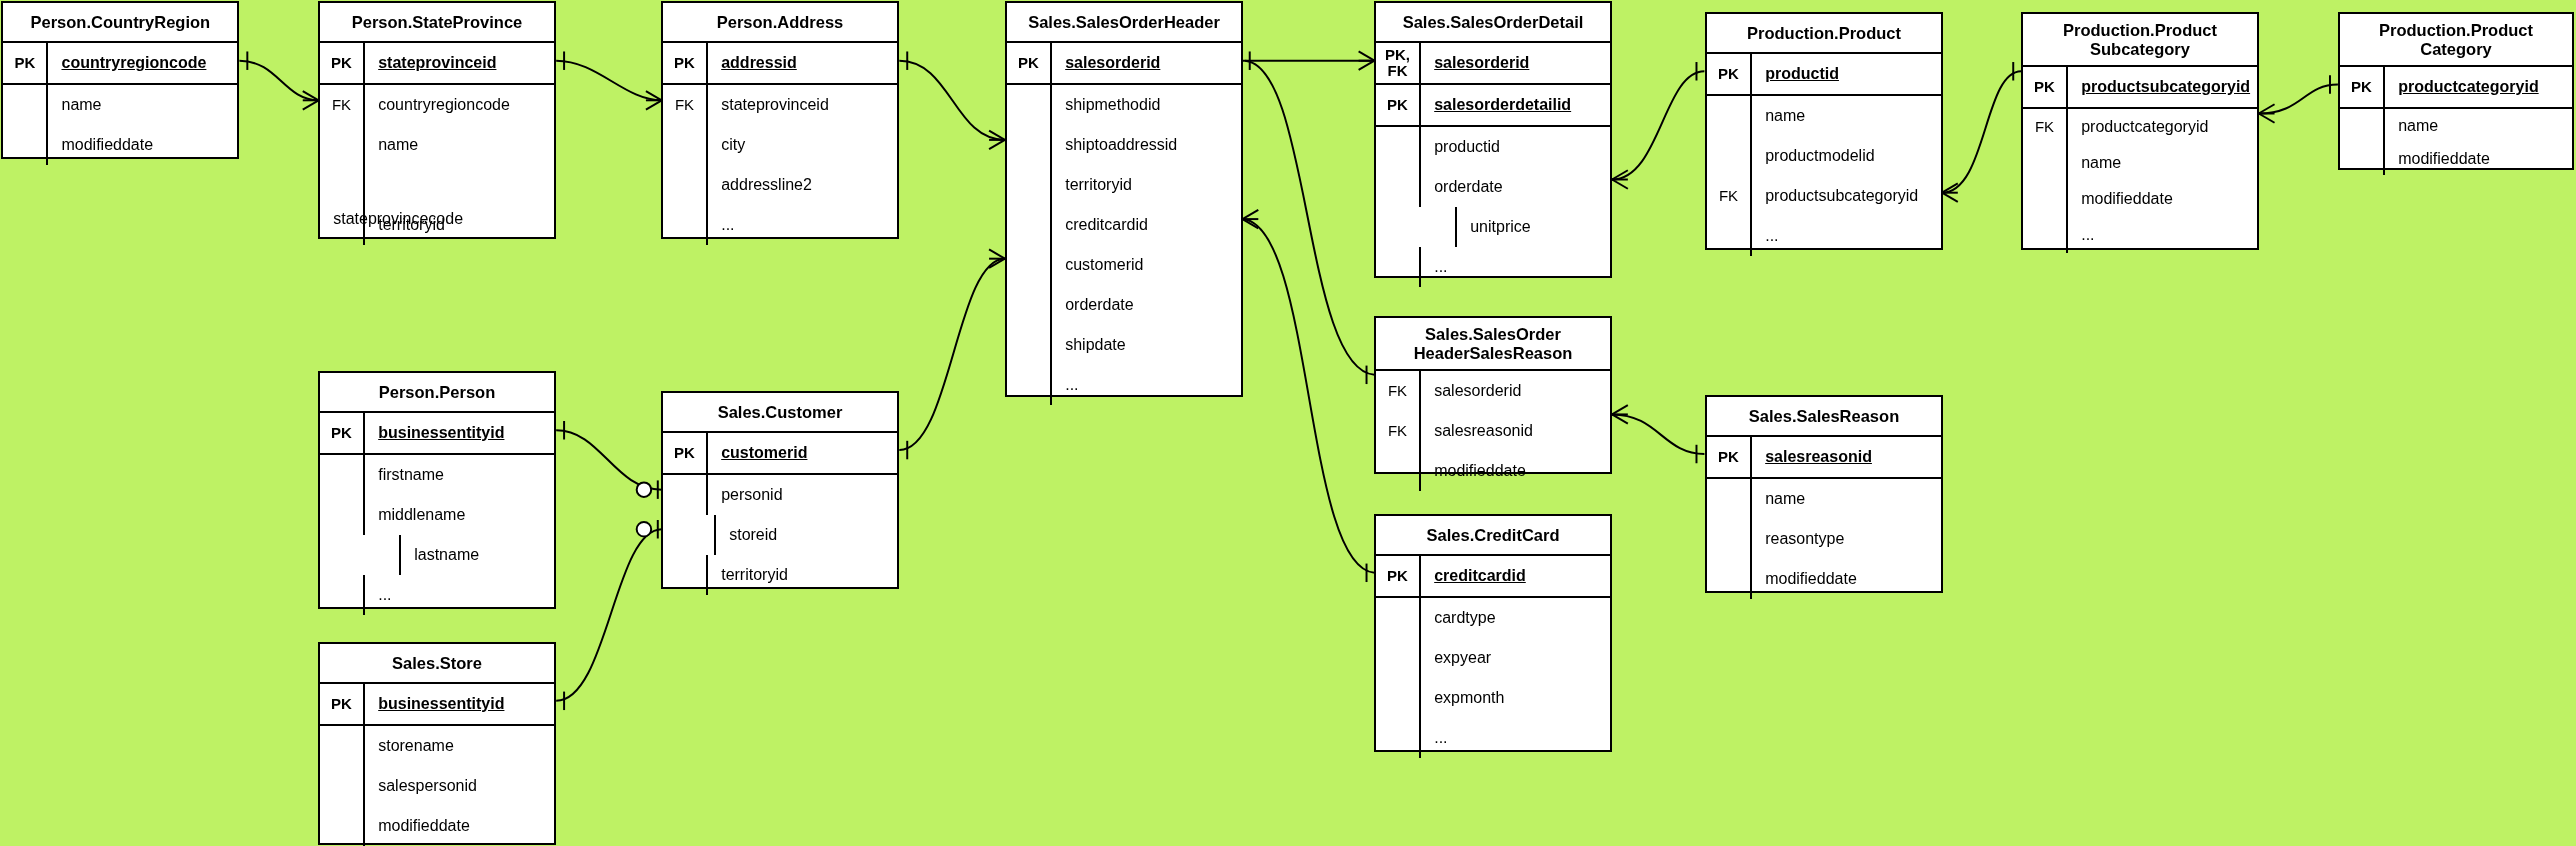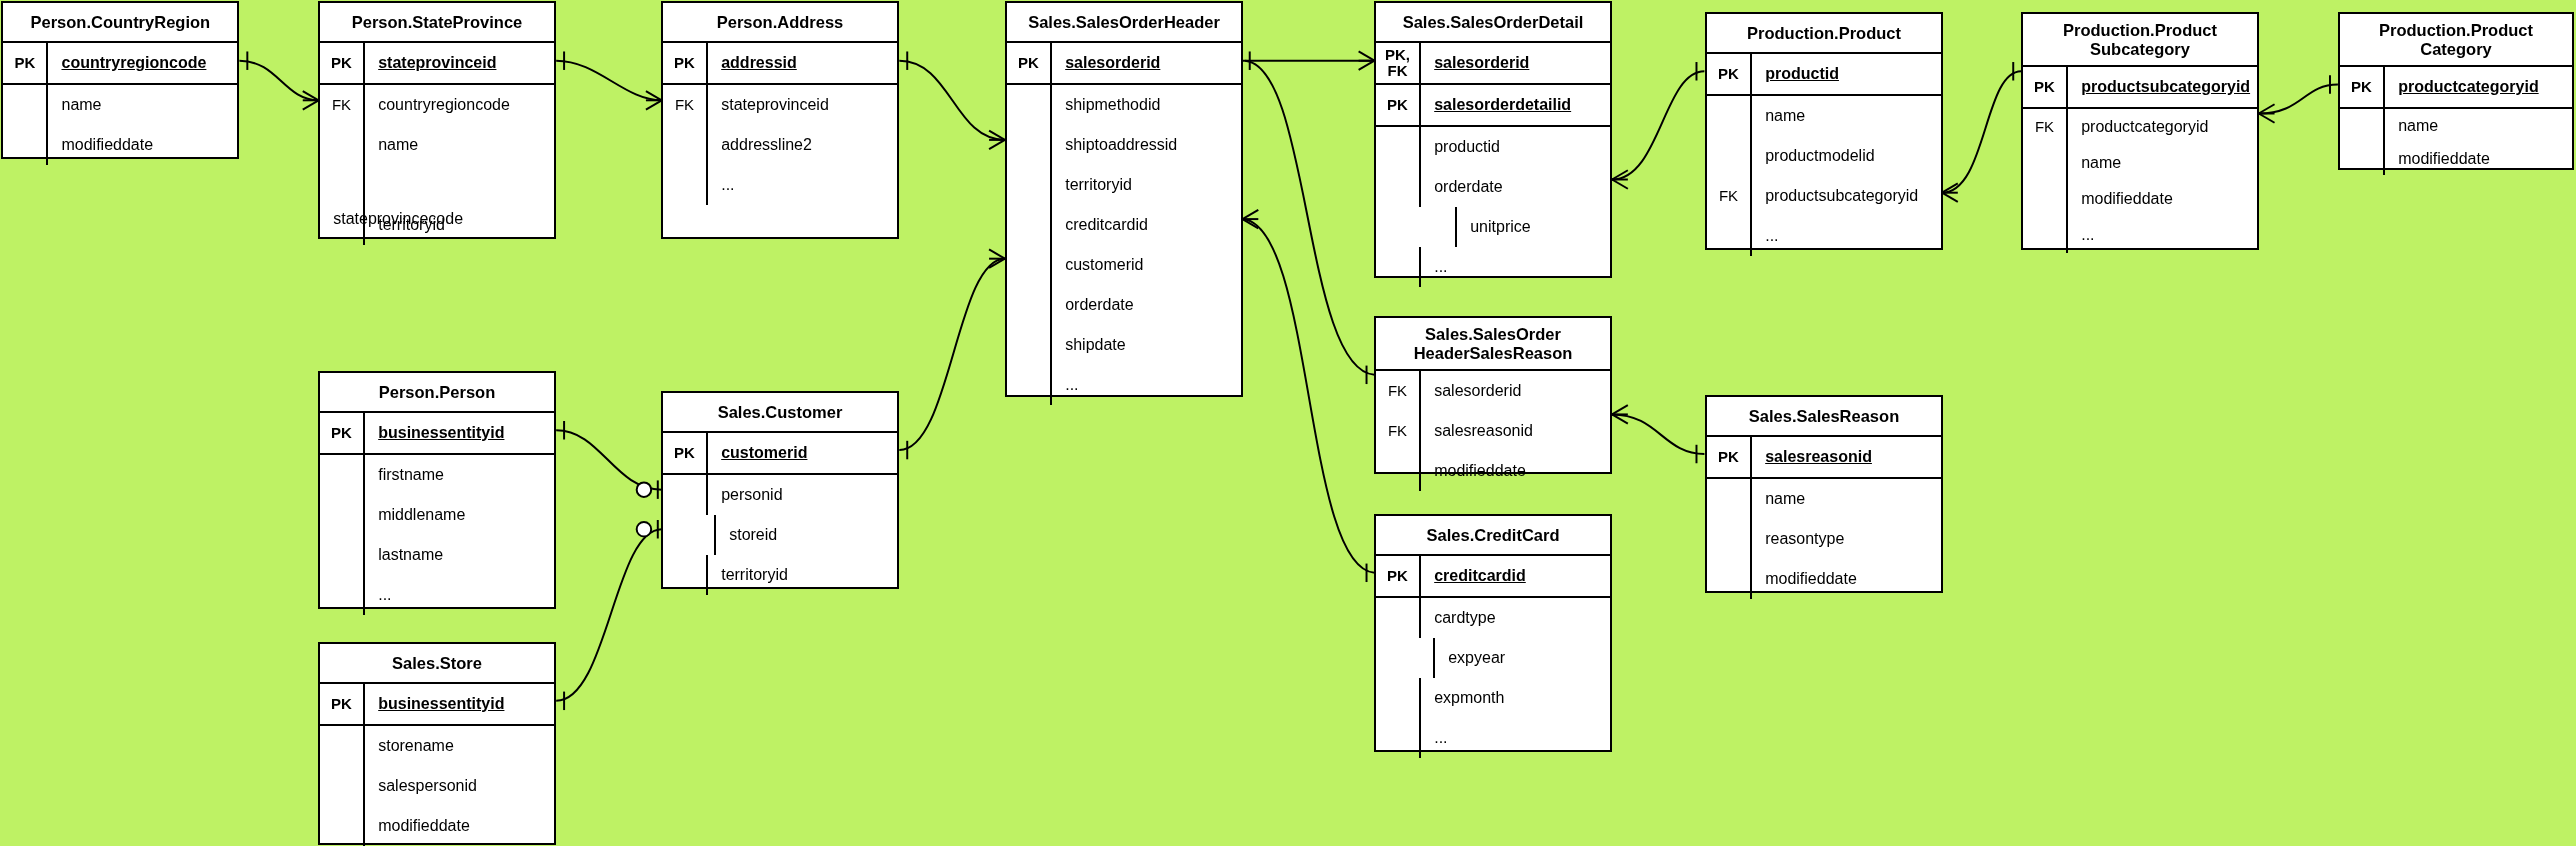--- a/index.html
+++ b/index.html
@@ -275,20 +275,24 @@
             <div class="namecell pk">addressid</div>
           </div>
         </div>
         <div class="ent-section last">
           <div class="row" style="height: 40px;">
             <div class="keycell">FK</div>
             <div class="namecell">stateprovinceid</div>
           </div>
           <div class="row" style="height: 40px;">
             <div class="keycell"></div>
+            <div class="namecell">city</div>
+          </div>
+          <div class="row" style="height: 40px;">
+            <div class="keycell"></div>
             <div class="namecell">addressline2</div>
           </div>
           <div class="row" style="height: 40px;">
             <div class="keycell"></div>
             <div class="namecell">...</div>
           </div>
         </div>
       </div>
       <div class="entity" style="left: 1005px; top: 1.3px; width: 238px; height: 396px;">
         <div class="ent-title" style="height: 40px; padding: 16px 4px; display: flex; align-items: center; justify-content: center;">Sales.SalesOrderHeader</div>
@@ -452,21 +456,21 @@
         </div>
         <div class="ent-section last">
           <div class="row" style="height: 40px;">
             <div class="keycell"></div>
             <div class="namecell">firstname</div>
           </div>
           <div class="row" style="height: 40px;">
             <div class="keycell"></div>
             <div class="namecell">middlename</div>
           </div>
-          <div class="row" style="height: 40px;">
+          <div class="row" style="height: 40px; margin-left: 36px;">
             <div class="keycell"></div>
             <div class="namecell">lastname</div>
           </div>
           <div class="row" style="height: 40px;">
             <div class="keycell"></div>
             <div class="namecell">...</div>
           </div>
         </div>
       </div>
       <div class="entity" style="left: 661px; top: 391px; width: 238px; height: 198px;">
@@ -562,21 +566,21 @@
           <div class="row" style="height: 40px;">
             <div class="keycell pk">PK</div>
             <div class="namecell pk">creditcardid</div>
           </div>
         </div>
         <div class="ent-section last">
           <div class="row" style="height: 40px;">
             <div class="keycell"></div>
             <div class="namecell">cardtype</div>
           </div>
-          <div class="row" style="height: 40px; padding-left: 14px;">
+          <div class="row" style="height: 40px;">
             <div class="keycell"></div>
             <div class="namecell">expyear</div>
           </div>
           <div class="row" style="height: 40px;">
             <div class="keycell"></div>
             <div class="namecell">expmonth</div>
           </div>
           <div class="row" style="height: 40px;">
             <div class="keycell"></div>
             <div class="namecell">...</div>

